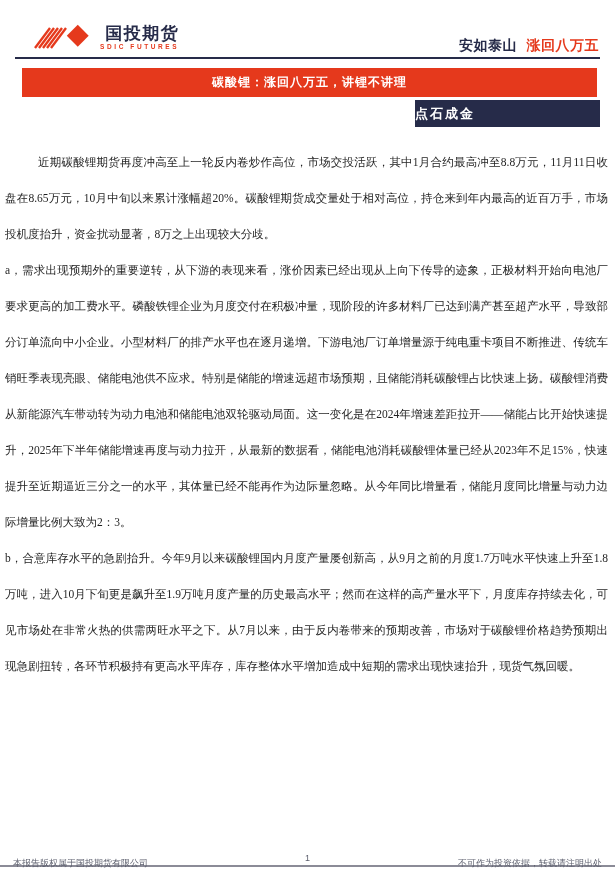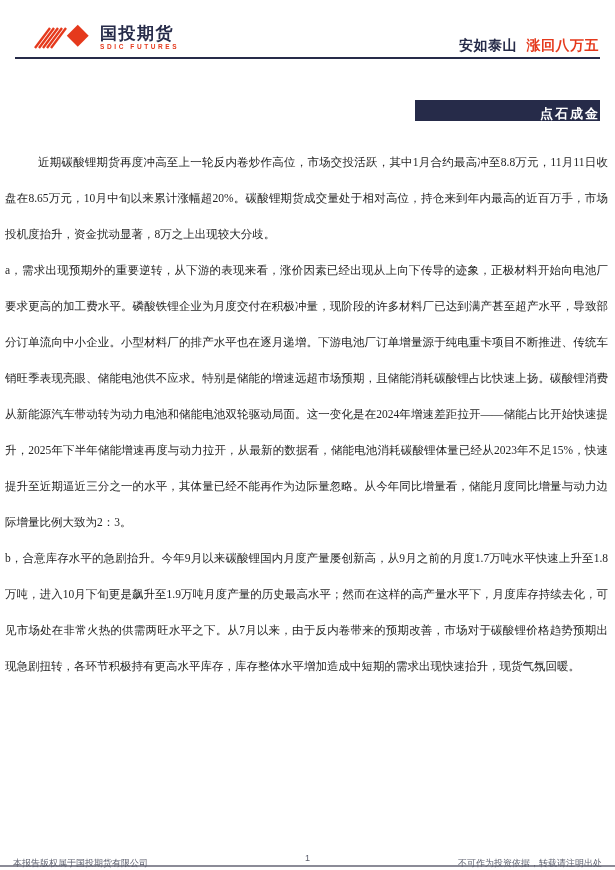--- a/index.html
+++ b/index.html
@@ -8,21 +8,21 @@
     position:relative;
     width:615px; height:870px;
     background:#ffffff;
     margin:0 auto;
     overflow:hidden;
     font-family:"Liberation Serif", serif;
     color:#1f1f1f;
   }
 
   
-  .logo { position:absolute; top:21px; left:34px; display:flex; align-items:center; }
+  .logo { position:absolute; top:21px; left:34px; display:flex; align-items:center;text-align:right; }
   .logo-mark { display:block; margin-right:8px; }
   .logo-text { display:flex; flex-direction:column; line-height:1; }
   .logo-cn {
     font-family:"Liberation Sans", sans-serif;
     font-weight:bold; font-size:17px; letter-spacing:1.5px; color:#262b49;
   }
   .logo-en {
     font-family:"Liberation Sans", sans-serif;
     font-weight:bold; font-size:6.5px; letter-spacing:2.6px; color:#e5391c;
     margin-top:2px;
@@ -40,23 +40,23 @@
   }
 
   
   .banner {
     position:absolute; top:68px; left:22px; right:18px; height:29px;
     background:#e5391c;
     color:#ffffff; text-align:center; line-height:29px;
     font-weight:bold; font-size:12px; letter-spacing:1px;
   }
   .badge {
-    position:absolute; top:100px; left:415px; right:15px; height:21px;
+    position:absolute; top:100px; left:415px; right:15px; height:27px;
     background:#262b49;
-    color:#ffffff; text-align:right; line-height:27px;
+    color:#ffffff; text-align:left; line-height:27px;
     font-family:"Liberation Sans", sans-serif;
     font-weight:bold; font-size:13px; letter-spacing:2px;
   }
 
   
   .content {
     position:absolute; top:144px; left:5px; right:7px;
     font-size:11.5px; line-height:36px;
     text-align:justify;
   }
@@ -104,20 +104,21 @@
     </div>
   </div>
 
   <div class="slogan">
     <span class="slogan-navy">安如泰山</span>
     <span class="slogan-red">涨回八万五</span>
   </div>
 
   <div class="header-rule"></div>
 
+  <div class="banner">碳酸锂：涨回八万五，讲锂不讲理</div>
 
   <div class="badge">点石成金</div>
 
   <div class="content">
     <p class="p-first">近期碳酸锂期货再度冲高至上一轮反内卷炒作高位，市场交投活跃，其中1月合约最高冲至8.8万元，11月11日收盘在8.65万元，10月中旬以来累计涨幅超20%。碳酸锂期货成交量处于相对高位，持仓来到年内最高的近百万手，市场投机度抬升，资金扰动显著，8万之上出现较大分歧。</p>
     <p class="p-a">a，需求出现预期外的重要逆转，从下游的表现来看，涨价因素已经出现从上向下传导的迹象，正极材料开始向电池厂要求更高的加工费水平。磷酸铁锂企业为月度交付在积极冲量，现阶段的许多材料厂已达到满产甚至超产水平，导致部分订单流向中小企业。小型材料厂的排产水平也在逐月递增。下游电池厂订单增量源于纯电重卡项目不断推进、传统车销旺季表现亮眼、储能电池供不应求。特别是储能的增速远超市场预期，且储能消耗碳酸锂占比快速上扬。碳酸锂消费从新能源汽车带动转为动力电池和储能电池双轮驱动局面。这一变化是在2024年增速差距拉开——储能占比开始快速提升，2025年下半年储能增速再度与动力拉开，从最新的数据看，储能电池消耗碳酸锂体量已经从2023年不足15%，快速提升至近期逼近三分之一的水平，其体量已经不能再作为边际量忽略。从今年同比增量看，储能月度同比增量与动力边际增量比例大致为2：3。</p>
     <p class="p-b">b，合意库存水平的急剧抬升。今年9月以来碳酸锂国内月度产量屡创新高，从9月之前的月度1.7万吨水平快速上升至1.8万吨，进入10月下旬更是飙升至1.9万吨月度产量的历史最高水平；然而在这样的高产量水平下，月度库存持续去化，可见市场处在非常火热的供需两旺水平之下。从7月以来，由于反内卷带来的预期改善，市场对于碳酸锂价格趋势预期出现急剧扭转，各环节积极持有更高水平库存，库存整体水平增加造成中短期的需求出现快速抬升，现货气氛回暖。</p>
   </div>
 
   <div class="footer">

